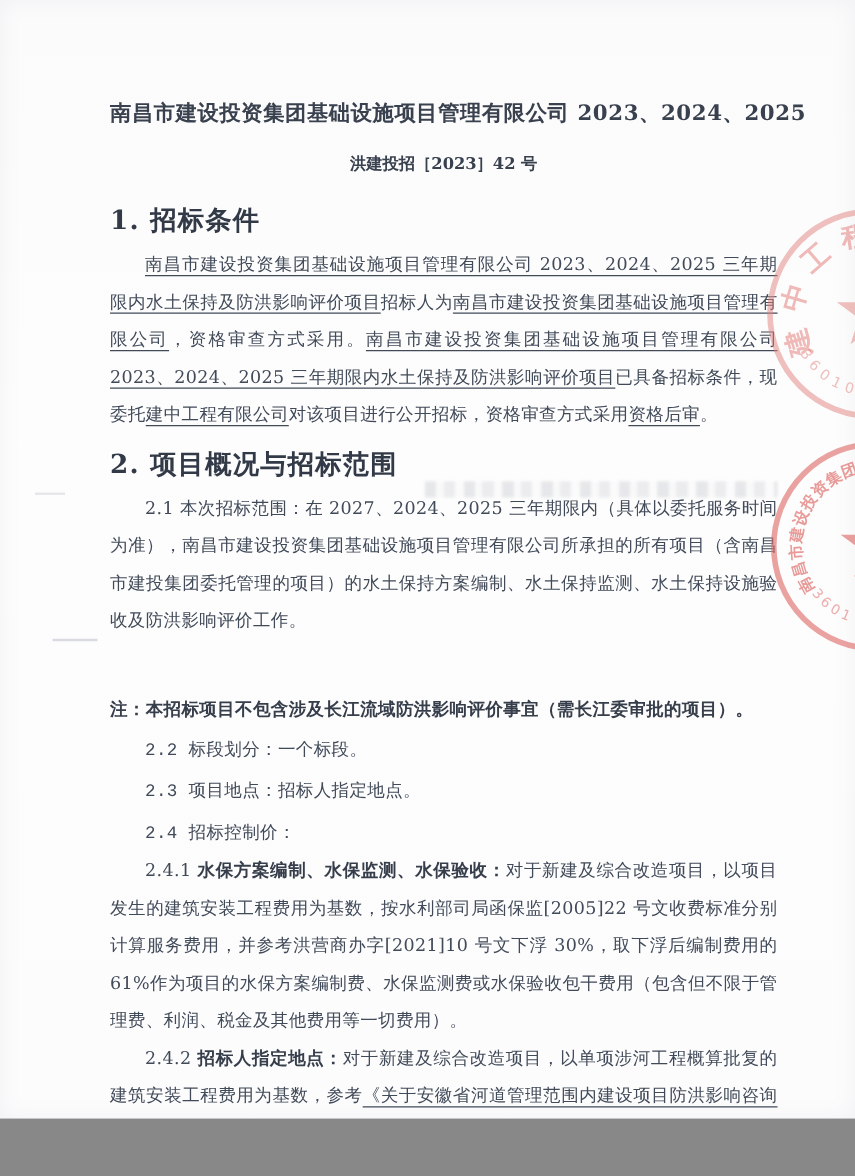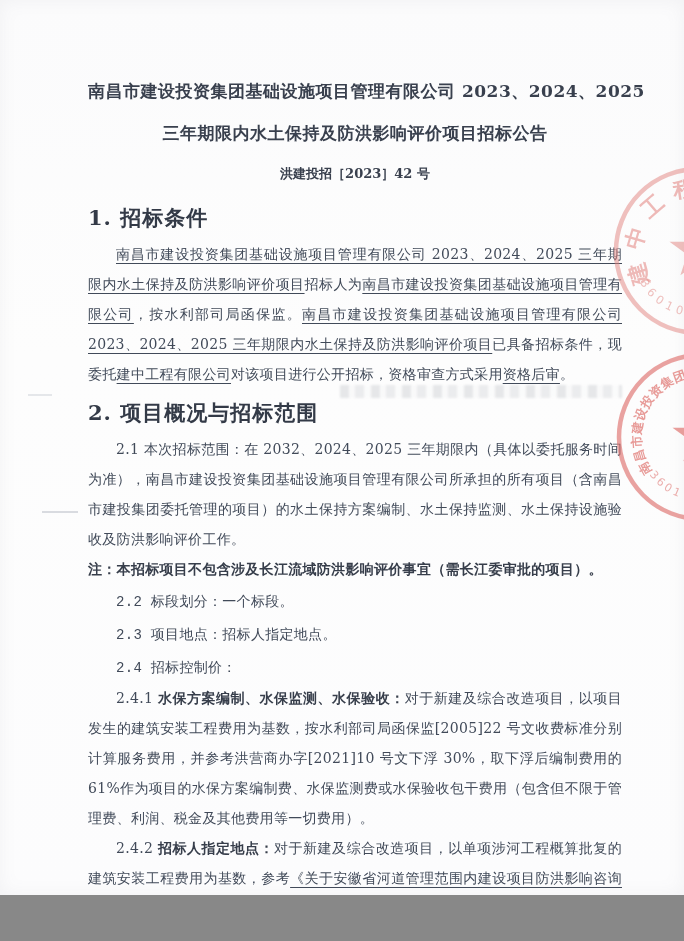--- a/index.html
+++ b/index.html
@@ -51,20 +51,21 @@
     font-size: 14px;
     line-height: 30px;
     text-align: justify;
     text-indent: 2em;
     letter-spacing: 0.3px;
   }
   p.para.note {
     text-indent: 0;
     font-weight: 700;
     color: #373e4b;
+    margin-top: 41px;
   }
   p.para.spaced { margin-top: 3px; font-family: Liberation Mono, monospace; }
   .u {
     text-decoration: underline;
     text-decoration-thickness: 1px;
     text-underline-offset: 4px;
   }
   .b { font-weight: 700; color: #373e4b; }
 
   
@@ -102,32 +103,31 @@
 <div class="page">
 
   <div class="smudge"></div>
   <div class="edge-dash-1"></div>
   <div class="edge-dash-2"></div>
 
   <div class="content">
 
     <h1 class="doc-title">
       <span class="tline">南昌市建设投资集团基础设施项目管理有限公司 2023、2024、2025</span>
-      <span class="tline">三年期限内水土保持及防洪影响评价项目招标公告</span>
     </h1>
 
     <div class="doc-number">洪建投招［2023］42 号</div>
 
     <h2 class="sec-heading">1. 招标条件</h2>
 
-    <p class="para"><span class="u">南昌市建设投资集团基础设施项目管理有限公司 2023、2024、2025 三年期限内水土保持及防洪影响评价项目</span><span>招标人为</span><span class="u">南昌市建设投资集团基础设施项目管理有限公司</span><span>，按水利部司局函保监。</span><span class="u">南昌市建设投资集团基础设施项目管理有限公司 2023、2024、2025 三年期限内水土保持及防洪影响评价项目</span><span>已具备招标条件，现委托</span><span class="u">建中工程有限公司</span><span>对该项目进行公开招标，资格审查方式采用</span><span class="u">资格后审</span><span>。</span></p>
+    <p class="para"><span class="u">南昌市建设投资集团基础设施项目管理有限公司 2023、2024、2025 三年期限内水土保持及防洪影响评价项目</span><span>招标人为</span><span class="u">南昌市建设投资集团基础设施项目管理有限公司</span><span>，资格审查方式采用。</span><span class="u">南昌市建设投资集团基础设施项目管理有限公司 2023、2024、2025 三年期限内水土保持及防洪影响评价项目</span><span>已具备招标条件，现委托</span><span class="u">建中工程有限公司</span><span>对该项目进行公开招标，资格审查方式采用</span><span class="u">资格后审</span><span>。</span></p>
 
     <h2 class="sec-heading second">2. 项目概况与招标范围</h2>
 
-    <p class="para"><span>2.1 本次招标范围：在 2032、2024、2025 三年期限内（具体以委托服务时间为准），南昌市建设投资集团基础设施项目管理有限公司所承担的所有项目（含南昌市建投集团委托管理的项目）的水土保持方案编制、水土保持监测、水土保持设施验收及防洪影响评价工作。</span></p>
+    <p class="para"><span>2.1 本次招标范围：在 2027、2024、2025 三年期限内（具体以委托服务时间为准），南昌市建设投资集团基础设施项目管理有限公司所承担的所有项目（含南昌市建投集团委托管理的项目）的水土保持方案编制、水土保持监测、水土保持设施验收及防洪影响评价工作。</span></p>
     <p class="para note"><span class="b">注：本招标项目不包含涉及长江流域防洪影响评价事宜（需长江委审批的项目）。</span></p>
     <p class="para spaced"><span>2.2 标段划分：一个标段。</span></p>
     <p class="para spaced"><span>2.3 项目地点：招标人指定地点。</span></p>
     <p class="para spaced"><span>2.4 招标控制价：</span></p>
     <p class="para"><span>2.4.1 </span><span class="b">水保方案编制、水保监测、水保验收：</span><span>对于新建及综合改造项目，以项目发生的建筑安装工程费用为基数，按水利部司局函保监[2005]22 号文收费标准分别计算服务费用，并参考洪营商办字[2021]10 号文下浮 30%，取下浮后编制费用的 61%作为项目的水保方案编制费、水保监测费或水保验收包干费用（包含但不限于管理费、利润、税金及其他费用等一切费用）。</span></p>
     <p class="para"><span>2.4.2 </span><span class="b">招标人指定地点：</span><span>对于新建及综合改造项目，以单项涉河工程概算批复的建筑安装工程费用为基数，参考</span><span class="u">《关于安徽省河道管理范围内建设项目防洪影响咨询服务费计列的指导意见》《关于湖南省河道管理范围内建设项目防洪影响咨询服务费计列的指导意见》编制费计列标准</span><span>，不计取复杂程度系数及附加调整系数，并参考洪营商办字[2021]10 号文下浮</span></p>
 
   </div>
 
   <div class="stamp stamp-top">

